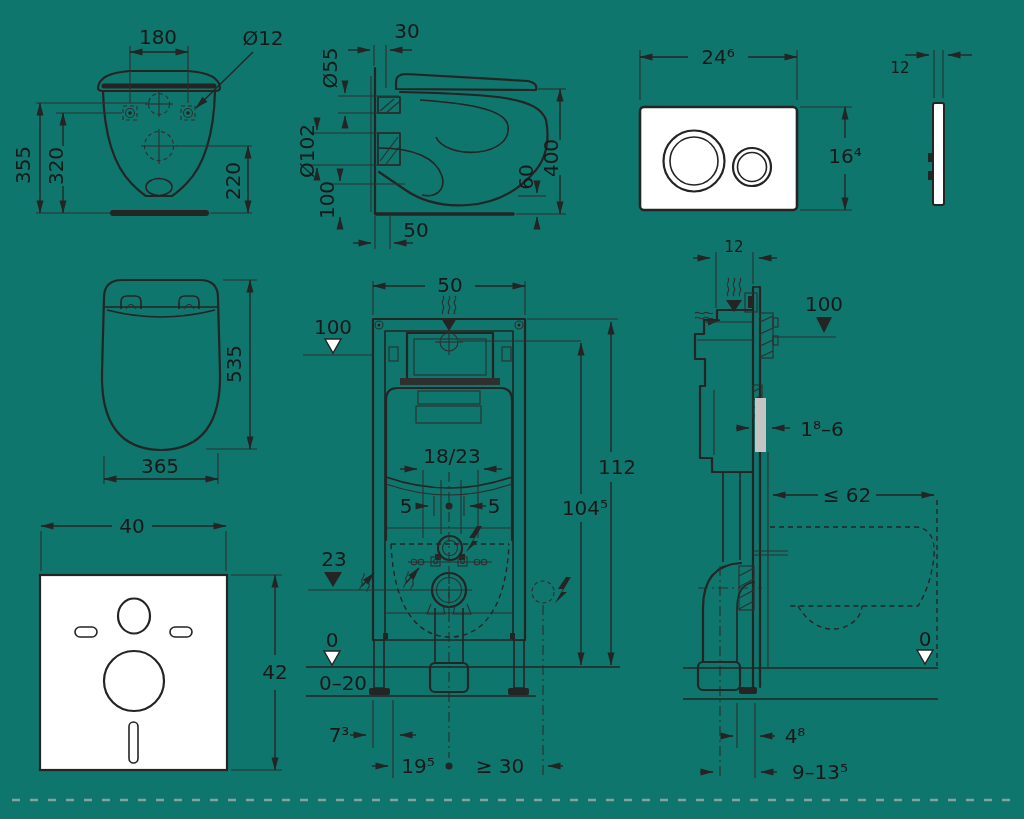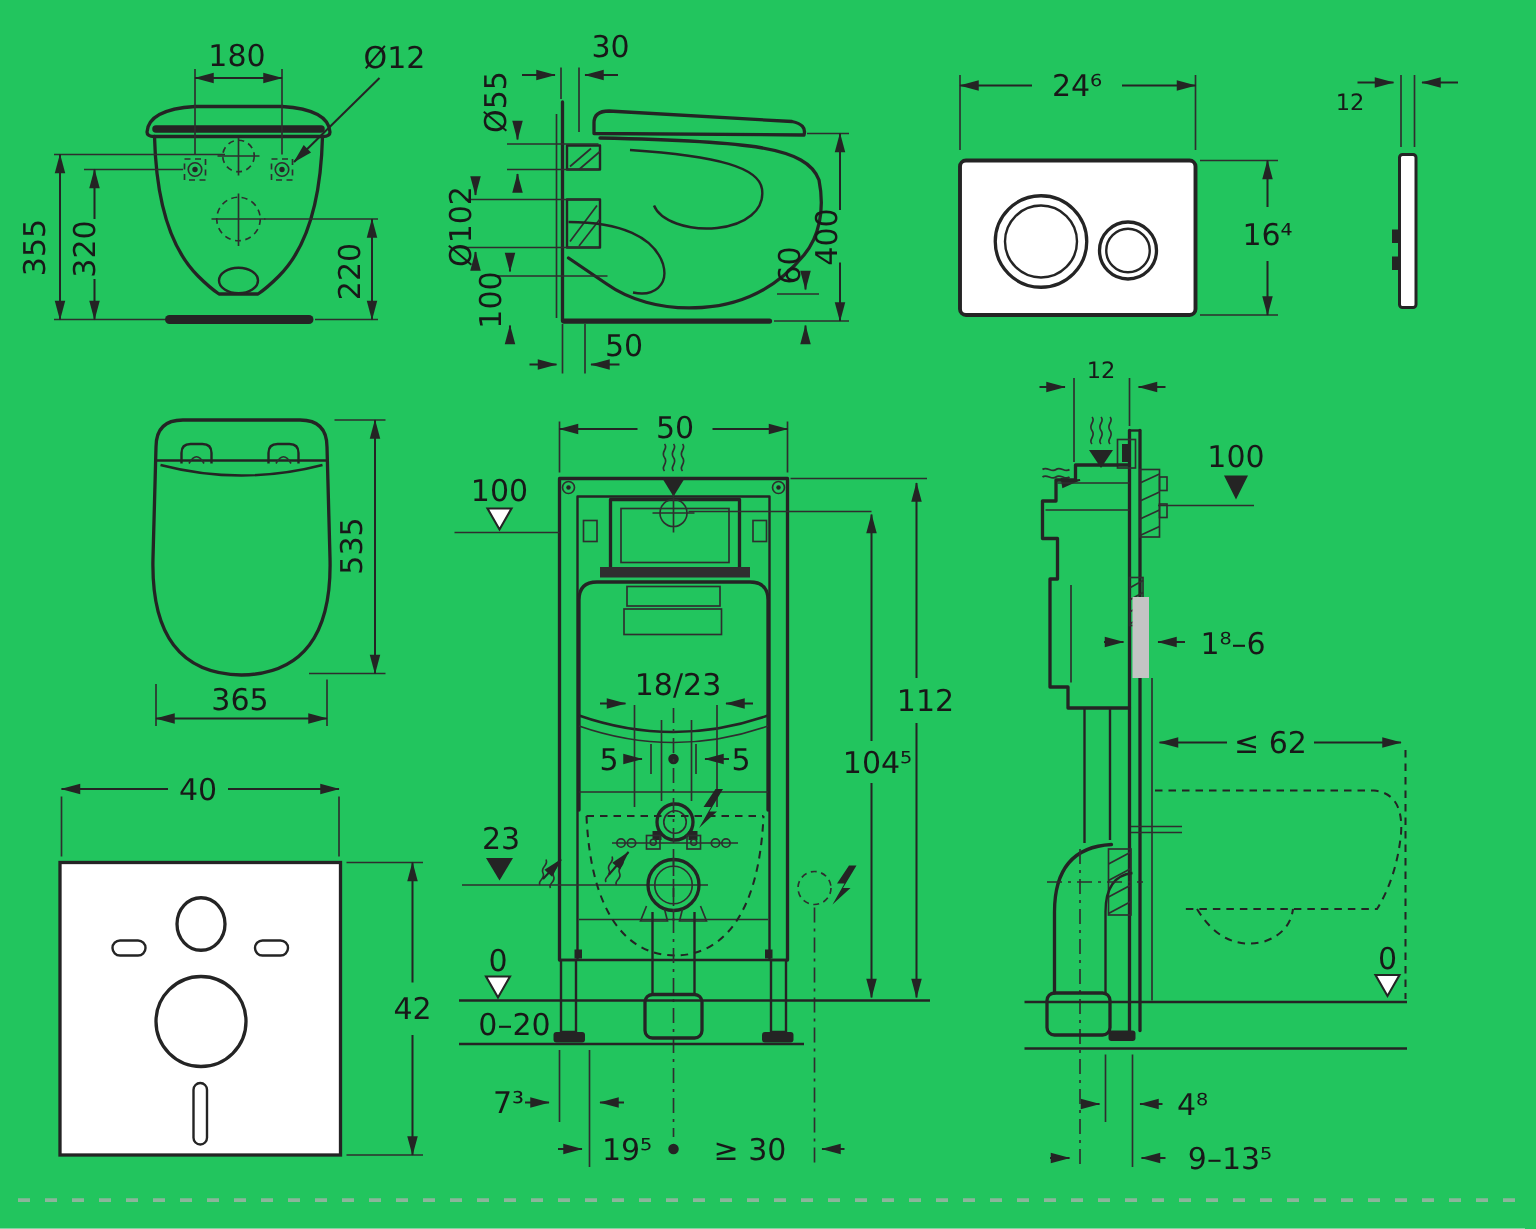--- a/index.html
+++ b/index.html
@@ -1,16 +1,16 @@
 <!DOCTYPE html>
 <html><head>
 <meta charset="utf-8">
 <style>
   html,body{margin:0;padding:0;background:#dcdcdc}
-  #stage{width:1024px;height:819px;background:#22c55e;position:relative;margin:0 auto;
+  #stage{width:1024px;height:819px;background:#0f766e;position:relative;margin:0 auto;
          font-family:"DejaVu Sans","Liberation Sans",sans-serif}
   svg{display:block}
   
   .o  {stroke:#242424;fill:none;stroke-width:2.2;stroke-linejoin:round;stroke-linecap:round}
   .o3 {stroke:#242424;fill:none;stroke-width:1.6;stroke-linejoin:round}
   .t  {stroke:#2e2e2e;fill:none;stroke-width:1.1}
   .d  {stroke:#242424;fill:none;stroke-width:1.35}
   .dsh{stroke-dasharray:5 4}
   .dc {stroke-dasharray:4 3}
   .dd {stroke-dasharray:10 4 2 4}

